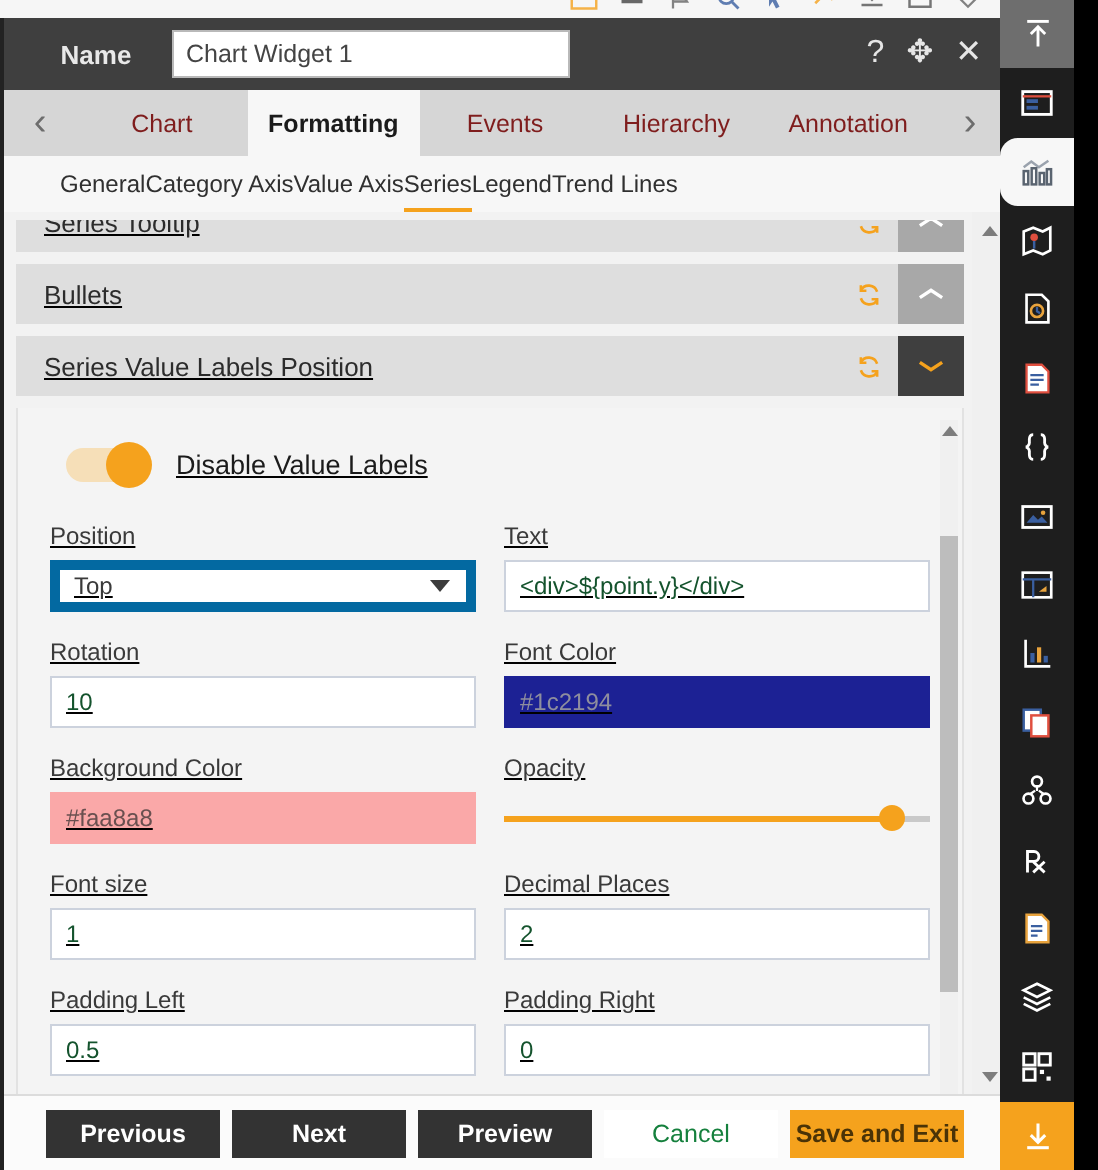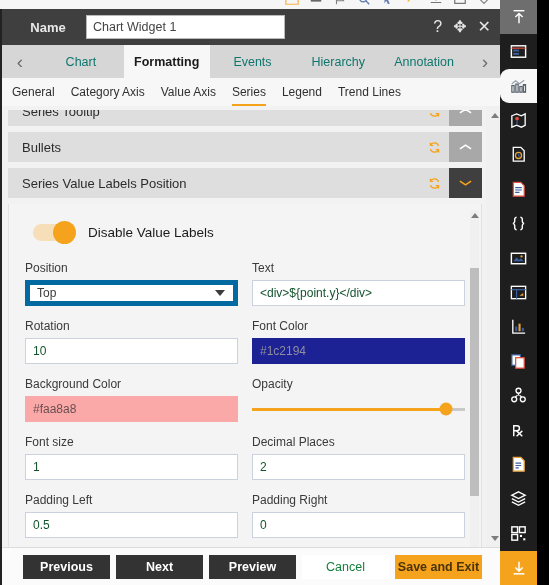--- a/index.html
+++ b/index.html
@@ -25,32 +25,32 @@
   .dlg-header .name-label { color:#e9e9e9; font-size:13px; font-weight:bold; width:76px; text-align:center; }
   .name-input { width:199px; height:24px; border:1px solid #b9b9b9; background:#fff; color:#444;
                 font-size:12.5px; padding:0 6px; font-family:"Liberation Sans", sans-serif; outline:none; }
   .hdr-icons { margin-left:auto; display:flex; align-items:center; gap:11px; padding-right:4px; }
   .hdr-ico { color:#e6e6e6; font-size:16px; line-height:1; cursor:pointer; display:flex; }
 
   
   .tabs-row { height:33px; background:#d6d6d6; display:flex; align-items:stretch; flex:none; }
   .tab-arrow { width:36px; display:flex; align-items:center; justify-content:center; color:#6d6d6d; font-size:19px; cursor:pointer; }
   .tabs-scroll { flex:1; display:flex; align-items:stretch; overflow:hidden; }
-  .tab { flex:1; display:flex; align-items:center; justify-content:center; font-size:12.5px; color:#0f766e; cursor:pointer; white-space:nowrap; }
+  .tab { flex:1; display:flex; align-items:center; justify-content:center; font-size:12.5px; color:#7f1d1d; cursor:pointer; white-space:nowrap; }
   .tab.active { background:#f7f7f7; color:#1b1b1b; font-weight:bold; }
 
   
-  .subtabs { height:28px; background:#f7f7f7; display:flex; align-items:center; gap:16px; padding:0 10px; flex:none; }
+  .subtabs { height:28px; background:#f7f7f7; display:flex; align-items:center; padding:0 28px; flex:none; }
   .subtab { font-size:12px; color:#303030; cursor:pointer; height:100%; display:flex; align-items:center;
             border-bottom:2px solid transparent; padding-top:2px; }
   .subtab.active { border-bottom-color:#f5a21d; }
 
   
   .dlg-body { flex:1; position:relative; background:#f2f2f2; overflow:hidden; display:flex; }
-  .acc-area { flex:1; padding:4px 4px 0 6px; overflow:hidden; position:relative; }
+  .acc-area { flex:1; padding:4px 4px 0 6px; overflow:hidden; position:relative;text-decoration:underline; }
 
   .acc-header { background:#dedede; height:30px; display:flex; align-items:center; margin-bottom:6px; position:relative; }
   .acc-header .acc-title { font-size:13px; color:#2c2c2c; padding-left:14px; }
   .acc-btns { margin-left:auto; display:flex; align-items:stretch; height:30px; }
   .refresh-ico { width:30px; display:flex; align-items:center; justify-content:center; color:#f5a21d; cursor:pointer; }
   .chev-btn { width:33px; display:flex; align-items:center; justify-content:center; cursor:pointer; }
   .chev-btn.collapsed { background:#a8a8a8; color:#fff; }
   .chev-btn.expanded { background:#3f3f3f; color:#f5a21d; }
   .acc-header.clipped { height:16px; margin-bottom:6px; overflow:hidden; }
   .acc-header.clipped .acc-title { position:relative; top:-7px; }

